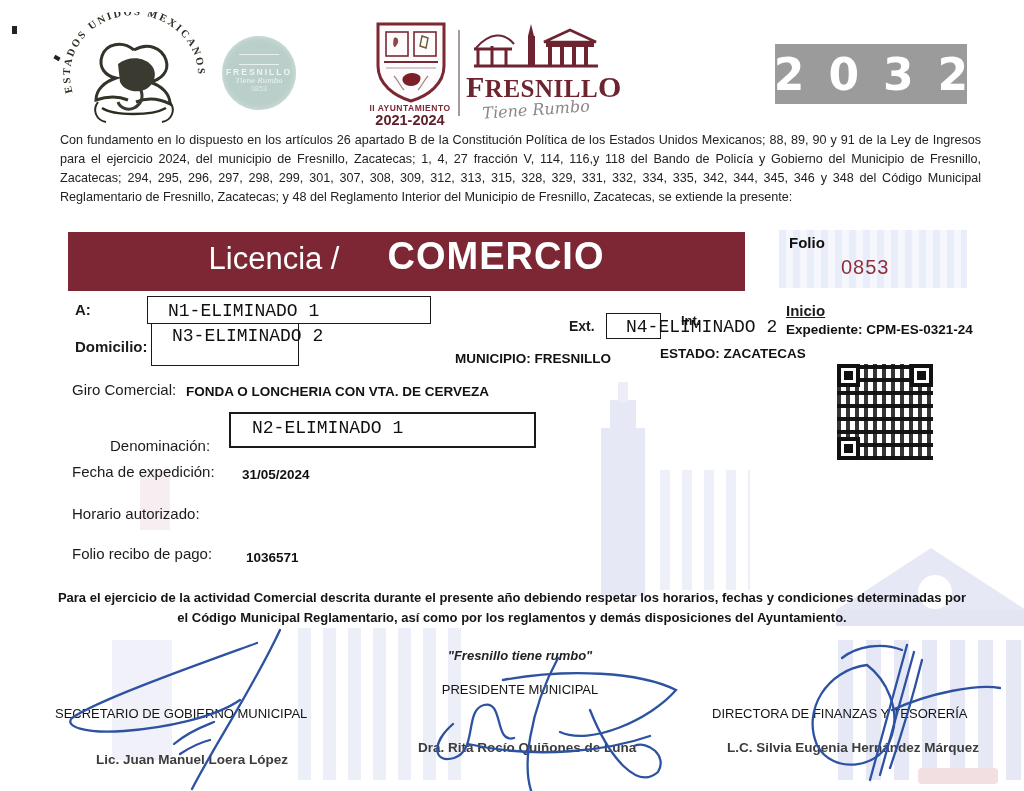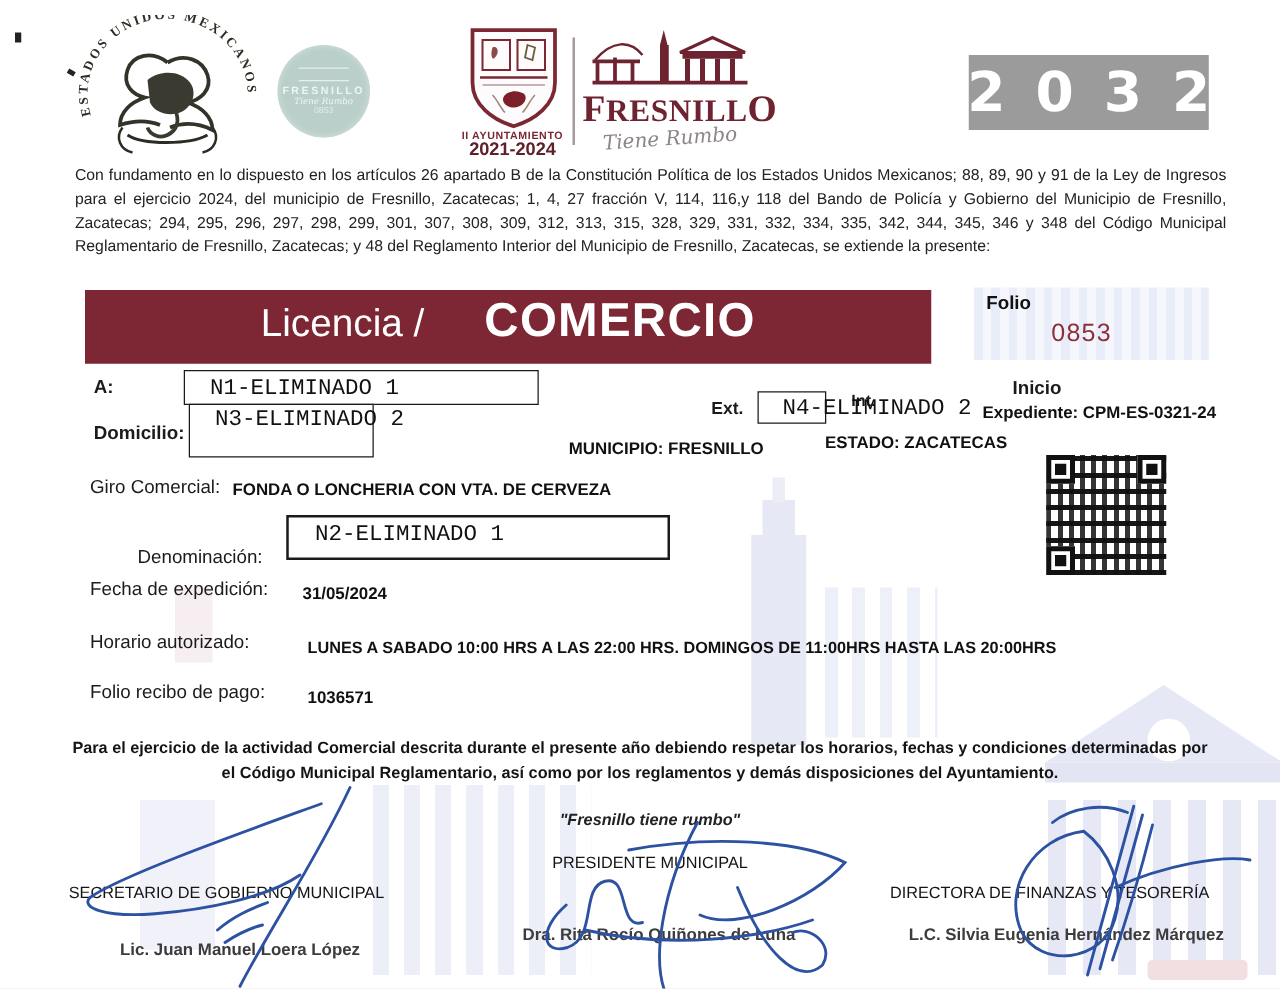--- a/index.html
+++ b/index.html
@@ -190,21 +190,21 @@
     <div class="abs fbox" style="left:151px;top:323px;width:146px;height:41px;">
       <div class="mono" style="padding:2px 0 0 4px;">N3-ELIMINADO 2</div>
     </div>
     <div class="abs lbl" style="left:75px;top:338px;">Domicilio:</div>
 
     <div class="abs lbl" style="left:569px;top:318px;font-size:14px;">Ext.</div>
     <div class="abs fbox" style="left:606px;top:313px;width:53px;height:24px;"></div>
     <div class="abs lbl" style="left:681px;top:313px;font-size:13px;z-index:1;">Int.</div>
     <div class="abs mono" style="left:610px;top:317px;z-index:2;">N4-ELIMINADO 2</div>
 
-    <div class="abs lbl" style="left:810px;top:302px;">Inicio</div>
+    <div class="abs lbl" style="left:786px;top:302px;text-decoration:underline;">Inicio</div>
     <div class="abs bold13" style="left:786px;top:322px;">Expediente: CPM-ES-0321-24</div>
 
     <div class="abs bold13" style="left:455px;top:351px;">MUNICIPIO: FRESNILLO</div>
     <div class="abs bold13" style="left:660px;top:346px;">ESTADO: ZACATECAS</div>
 
     <div class="abs lbl-r" style="left:72px;top:381px;">Giro Comercial:</div>
     <div class="abs bold13" style="left:186px;top:384px;">FONDA O LONCHERIA CON VTA. DE CERVEZA</div>
 
     <div class="abs lbl-r" style="left:72px;top:437px;margin-left:38px;">Denominación:</div>
     <div class="abs fbox" style="left:229px;top:412px;width:303px;height:32px;border-width:2px;">
@@ -215,21 +215,20 @@
       <div class="qr-noise"></div>
       <div class="qr-f tl"></div>
       <div class="qr-f tr"></div>
       <div class="qr-f bl"></div>
     </div>
 
     <div class="abs lbl-r" style="left:72px;top:463px;">Fecha de expedición:</div>
     <div class="abs bold13" style="left:242px;top:467px;">31/05/2024</div>
 
     <div class="abs lbl-r" style="left:72px;top:505px;">Horario autorizado:</div>
-    <div class="abs bold13" style="left:246px;top:510px;font-size:13px;">LUNES A SABADO 10:00 HRS A LAS 22:00 HRS. DOMINGOS DE 11:00HRS HASTA LAS 20:00HRS</div>
 
     <div class="abs lbl-r" style="left:72px;top:545px;">Folio recibo de pago:</div>
     <div class="abs bold13" style="left:246px;top:550px;">1036571</div>
 
     <div class="abs disclaimer">Para el ejercicio de la actividad Comercial descrita durante el presente año debiendo respetar los horarios, fechas y condiciones determinadas por el Código Municipal Reglamentario, así como por los reglamentos y demás disposiciones del Ayuntamiento.</div>
     <div class="abs motto">"Fresnillo tiene rumbo"</div>
 
     <div class="abs sig-title" style="left:400px;top:682px;width:240px;text-align:center;">PRESIDENTE MUNICIPAL</div>
     <div class="abs sig-title" style="left:55px;top:706px;">SECRETARIO DE GOBIERNO MUNICIPAL</div>
     <div class="abs sig-title" style="left:712px;top:706px;">DIRECTORA DE FINANZAS Y TESORERÍA</div>

